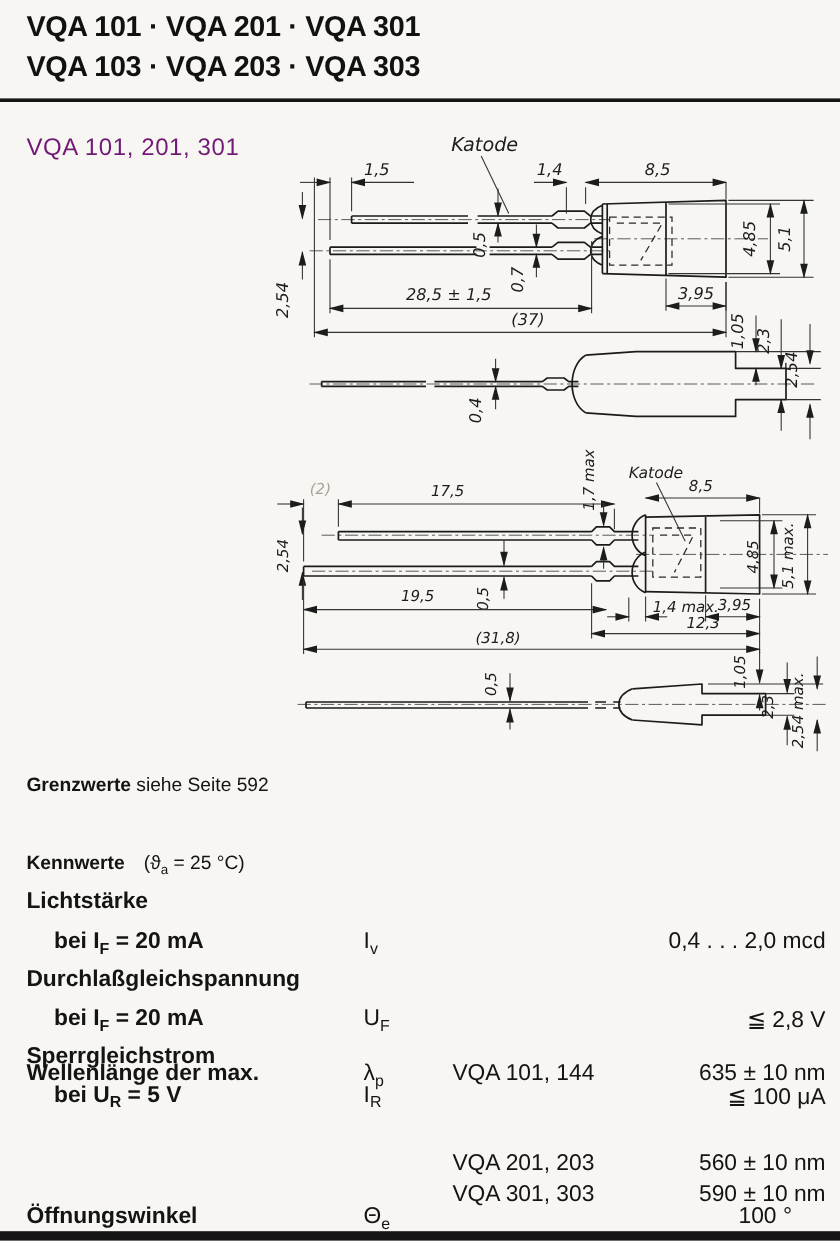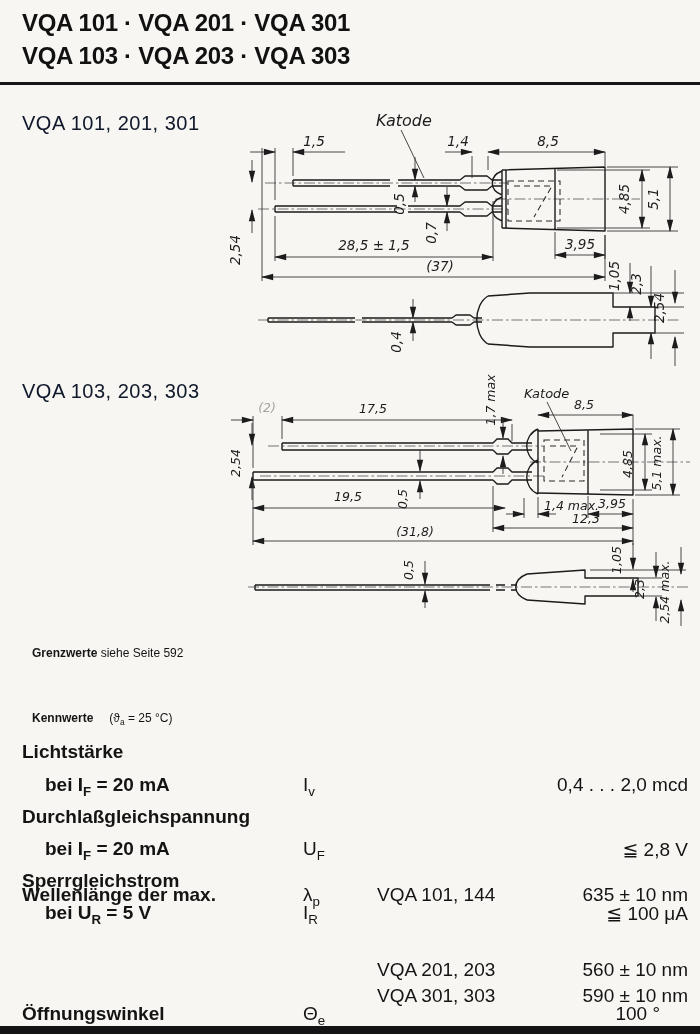--- a/index.html
+++ b/index.html
@@ -2,33 +2,33 @@
 <html><head>
 <meta charset="utf-8">
 <style>
   html,body{margin:0;padding:0;}
   body{background:#e9e8e4;}
   #page{position:relative;width:700px;height:1034px;background:#f7f6f2;overflow:hidden;
         font-family:"Liberation Sans",sans-serif;color:#141414;}
   .title{position:absolute;left:22px;top:6px;font-size:24px;font-weight:bold;
          letter-spacing:-0.3px;line-height:33px;color:#111;}
   .rule{position:absolute;left:0;right:0;top:82px;height:3px;background:#161616;}
-  .seclabel{position:absolute;left:22px;font-size:20px;color:#0f172a;letter-spacing:0.5px;}
+  .seclabel{position:absolute;left:22px;font-size:20px;color:#701a75;letter-spacing:0.5px;}
   #dwg{position:absolute;left:0;top:100px;}
   text{fill:#1d1d1d;}
   .dt{font:italic 13.5px "DejaVu Sans",sans-serif;}
   .dt2{font:italic 12.5px "DejaVu Sans",sans-serif;}
   .kat{font:italic 16px "DejaVu Sans",sans-serif;}
   .kat2{font:italic 13px "DejaVu Sans",sans-serif;}
   .faint{fill:#a8a39a;}
   .obj{stroke:#1b1b1b;stroke-width:1.4;fill:none;stroke-linejoin:round;}
   .objd{stroke:#2a2a2a;stroke-width:1.05;fill:none;stroke-dasharray:6 4;}
   .dim{stroke:#333;stroke-width:0.9;fill:none;}
   .cl{stroke:#484848;stroke-width:0.75;fill:none;stroke-dasharray:11 3 2.5 3;}
-  .note{position:absolute;left:32px;font-size:12px;}
+  .note{position:absolute;left:22px;font-size:16px;}
   .b{font-weight:bold;}
   .kwc{margin-left:16px;}
   sub{font-size:70%;}
   .trow{position:absolute;left:22px;right:10px;height:25px;font-size:19px;text-align:right;}
   .t-name{position:absolute;left:0;font-weight:bold;white-space:nowrap;}
   .t-cond{position:absolute;left:23px;font-weight:bold;white-space:nowrap;}
   .t-sym{position:absolute;left:281px;white-space:nowrap;}
   .t-var{position:absolute;left:355px;white-space:nowrap;}
   .t-val{position:absolute;right:2px;white-space:nowrap;}
   .t-val2{position:absolute;right:30px;white-space:nowrap;}
@@ -39,21 +39,20 @@
 
 <div id="page">
 
   <div class="title">
     <div>VQA 101 · VQA 201 · VQA 301</div>
     <div>VQA 103 · VQA 203 · VQA 303</div>
   </div>
   <div class="rule"></div>
 
   <div class="seclabel" style="top:112px;">VQA 101, 201, 301</div>
-  <div class="seclabel" style="top:380px;">VQA 103, 203, 303</div>
 
   <svg id="dwg" width="700" height="540" viewBox="0 0 700 540">
     <defs>
       <marker id="ah" viewBox="0 0 12 8" refX="11" refY="4" markerWidth="13" markerHeight="8.5" markerUnits="userSpaceOnUse" orient="auto-start-reverse">
         <path d="M0.5,1 L12,4 L0.5,7 Z" fill="#1c1c1c"></path>
       </marker>
     </defs>
 
     <g>
       <path class="cl" d="M265,83 H508 M258,109 H508 M495,99 H640"></path>

